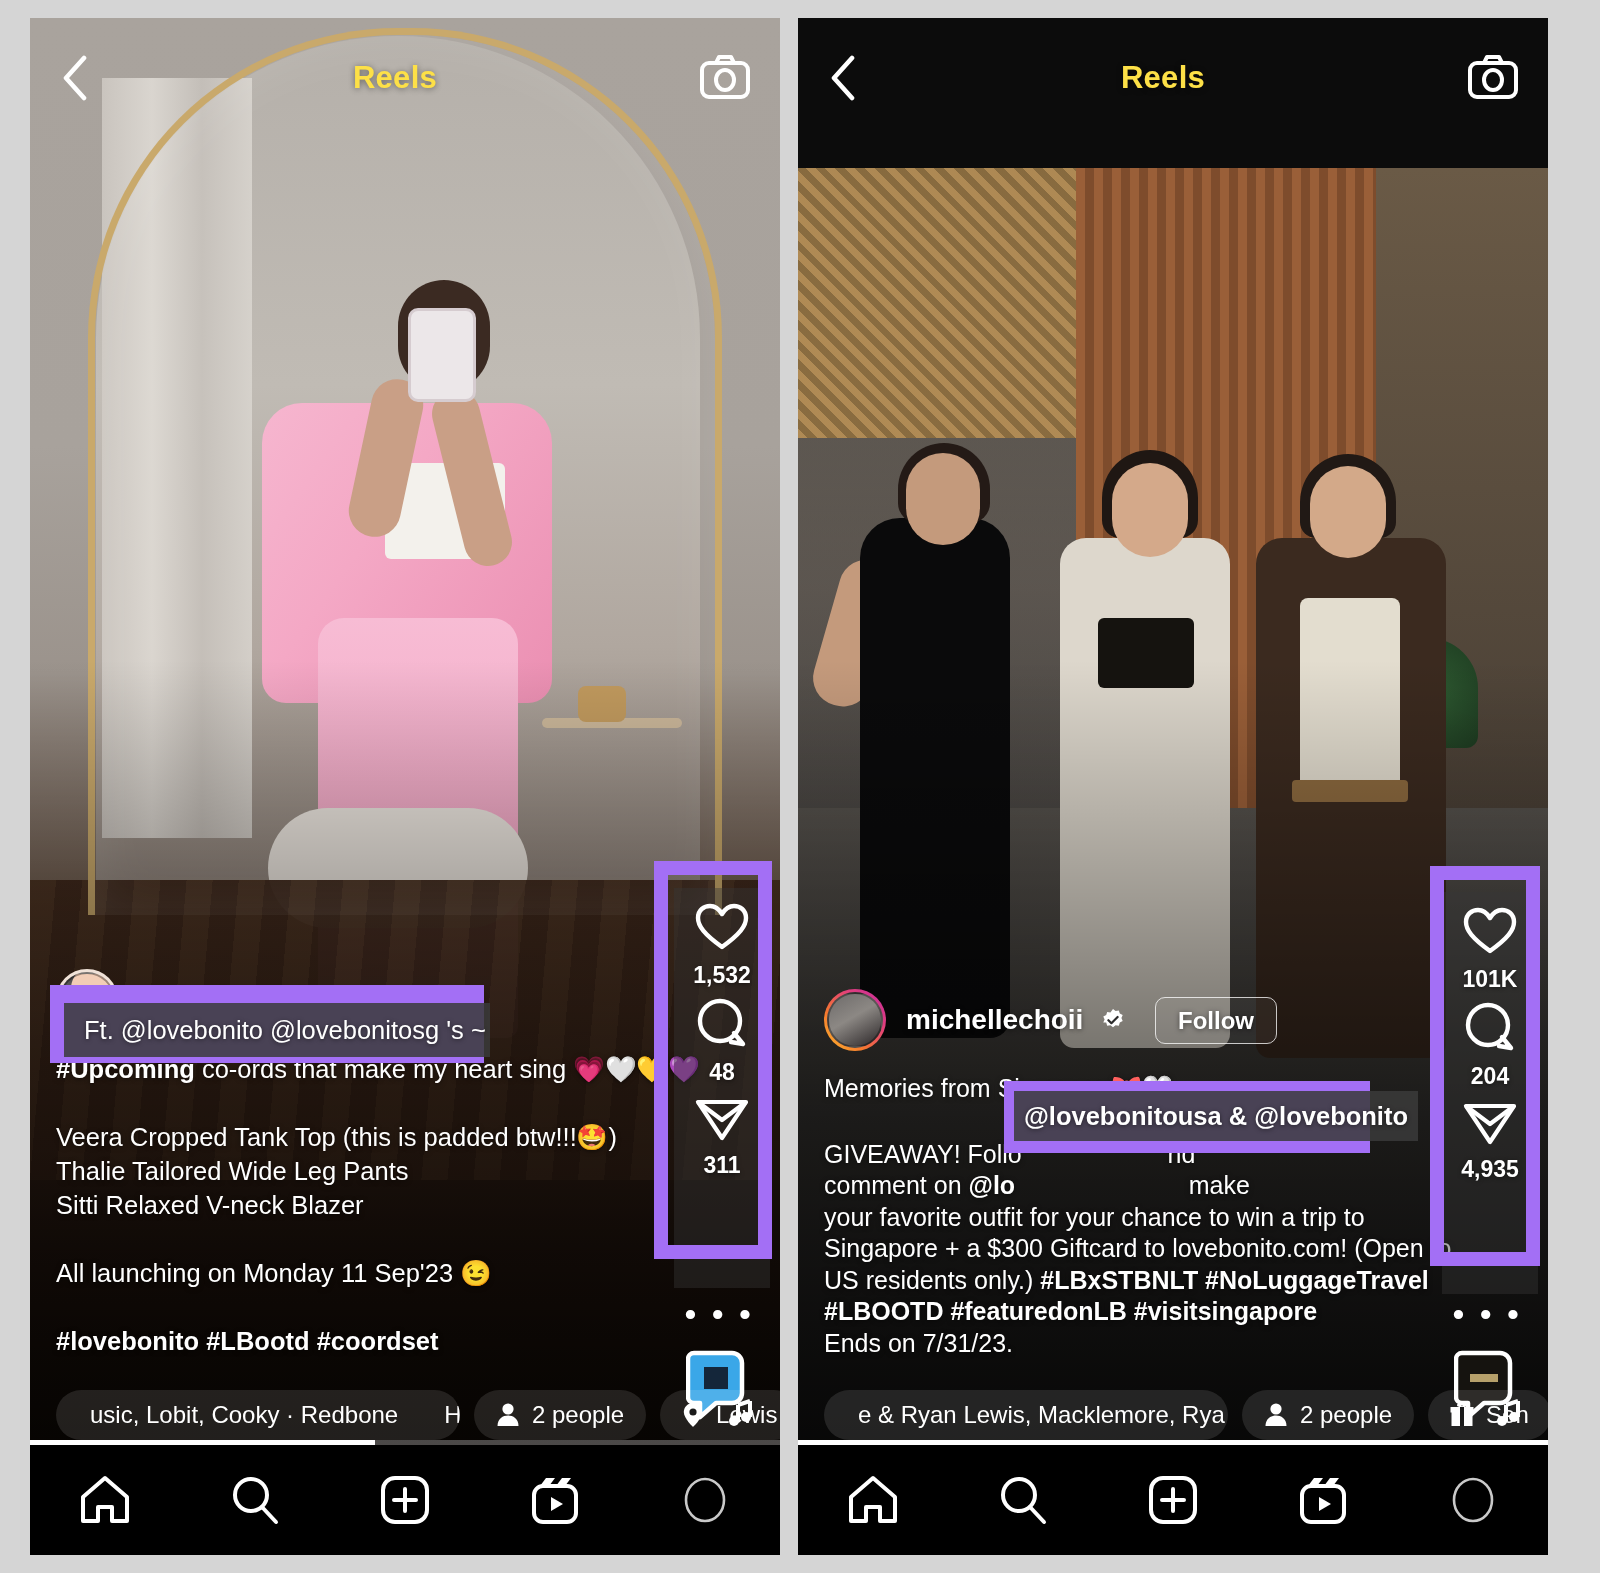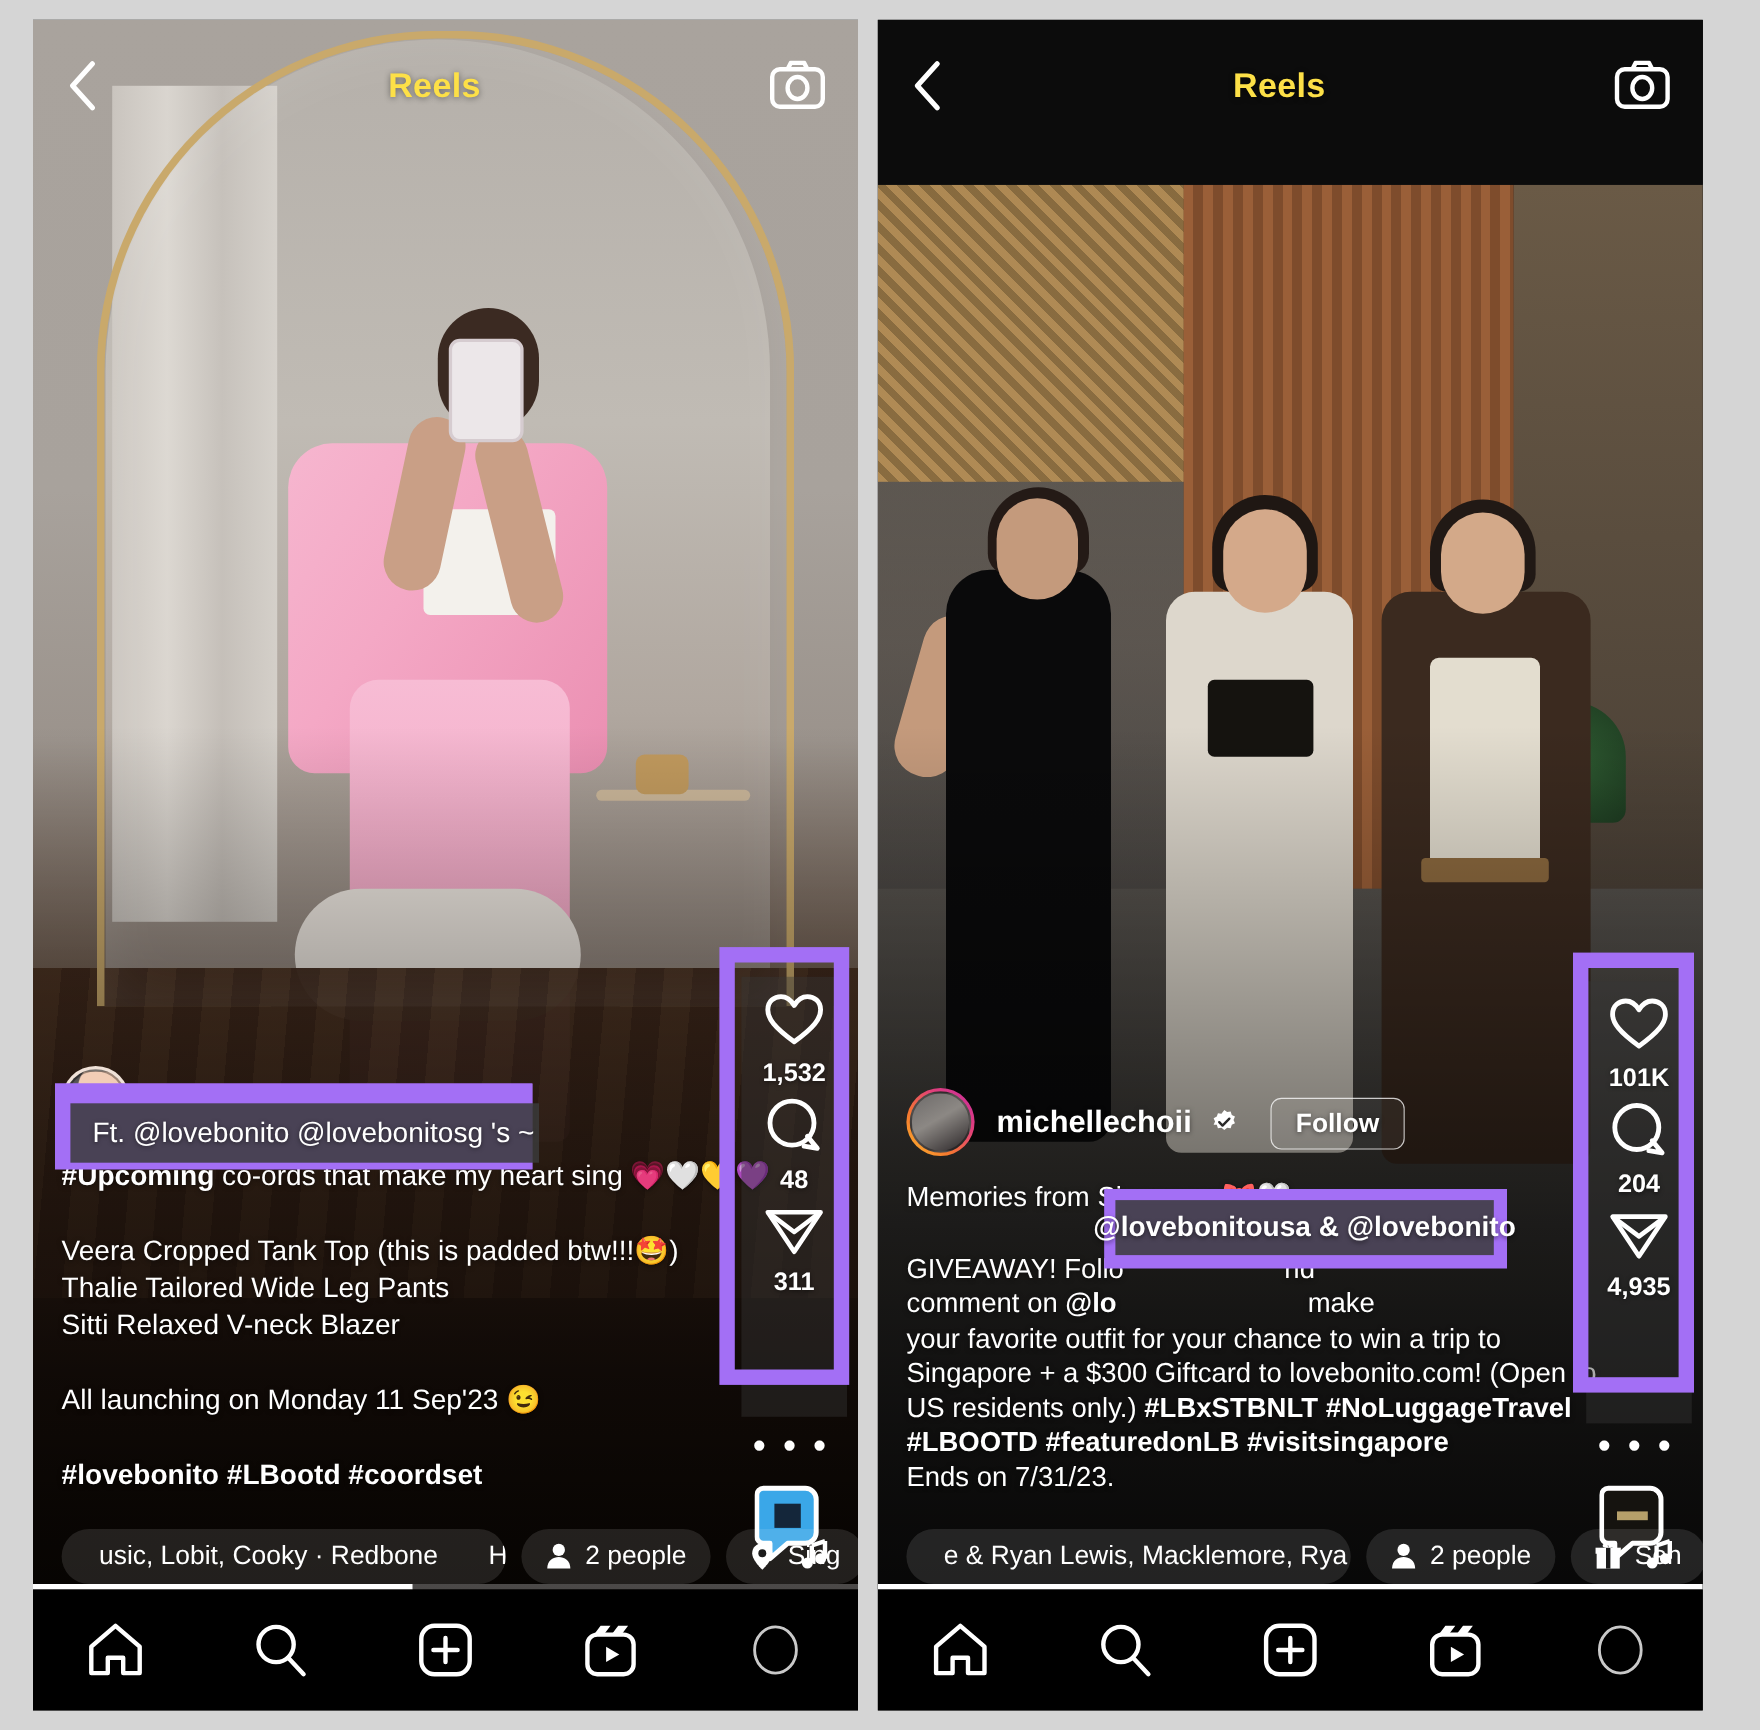--- a/index.html
+++ b/index.html
@@ -498,21 +498,21 @@
               <circle cx="12" cy="7" r="5.6" fill="#fff"></circle>
               <path d="M1.5 24 C1.5 16.5 7 13.5 12 13.5 C17 13.5 22.5 16.5 22.5 24 Z" fill="#fff"></path>
             </svg>
             <span>2 people</span>
           </div>
           <div class="chip loc">
             <svg width="22" height="26" viewBox="0 0 22 26">
               <path d="M11 1 C5.8 1 1.8 5 1.8 10 C1.8 16.5 11 25 11 25 C11 25 20.2 16.5 20.2 10 C20.2 5 16.2 1 11 1 Z" fill="#fff"></path>
               <circle cx="11" cy="10" r="3.6" fill="#1b1b1b"></circle>
             </svg>
-            <span>Sing</span>
+            <span>Lewis</span>
           </div>
         </div>
       </div>
 
       <div class="sticker">
         <svg width="72" height="78" viewBox="0 0 72 78">
           <path d="M8 4 H46 A10 10 0 0 1 56 14 V44 A10 10 0 0 1 46 54 H30 L14 68 V54 H8 A6 6 0 0 1 2 48 V10 A6 6 0 0 1 8 4 Z" fill="#3aa7e8" stroke="#fff" stroke-width="4.5" stroke-linejoin="round"></path>
           <rect x="18" y="18" width="24" height="22" fill="#14263a"></rect>
           <path d="M52 56 V72" stroke="#fff" stroke-width="4" fill="none"></path>
           <circle cx="48" cy="72" r="5" fill="#fff"></circle>
@@ -706,21 +706,21 @@
           <path d="M52 56 V72" stroke="#fff" stroke-width="4" fill="none"></path>
           <circle cx="48" cy="72" r="5" fill="#fff"></circle>
           <path d="M64 52 V68" stroke="#fff" stroke-width="4" fill="none"></path>
           <circle cx="60" cy="68" r="5" fill="#fff"></circle>
           <path d="M52 56 L64 52" stroke="#fff" stroke-width="4" fill="none"></path>
         </svg>
       </div>
     </div>
 
     <div class="hl filled" style="left:206px; top:1063px; width:366px; height:72px;"></div>
-    <div class="hl-text" style="left:216px; top:1073px; width:344px; height:50px; justify-content:center; padding-left:0; font-weight:bold;">
+    <div class="hl-text" style="left:216px; top:1073px; width:404px; height:50px; justify-content:center; padding-left:0; font-weight:bold;">
       <span>@lovebonitousa &amp; @lovebonito</span>
     </div>
 
     <div class="hl" style="left:632px; top:848px; width:110px; height:400px;"></div>
 
     <div class="progress">
         <i style="width:100%"></i>
       </div>
     <div class="navbar">
       <div class="nav-btn">

